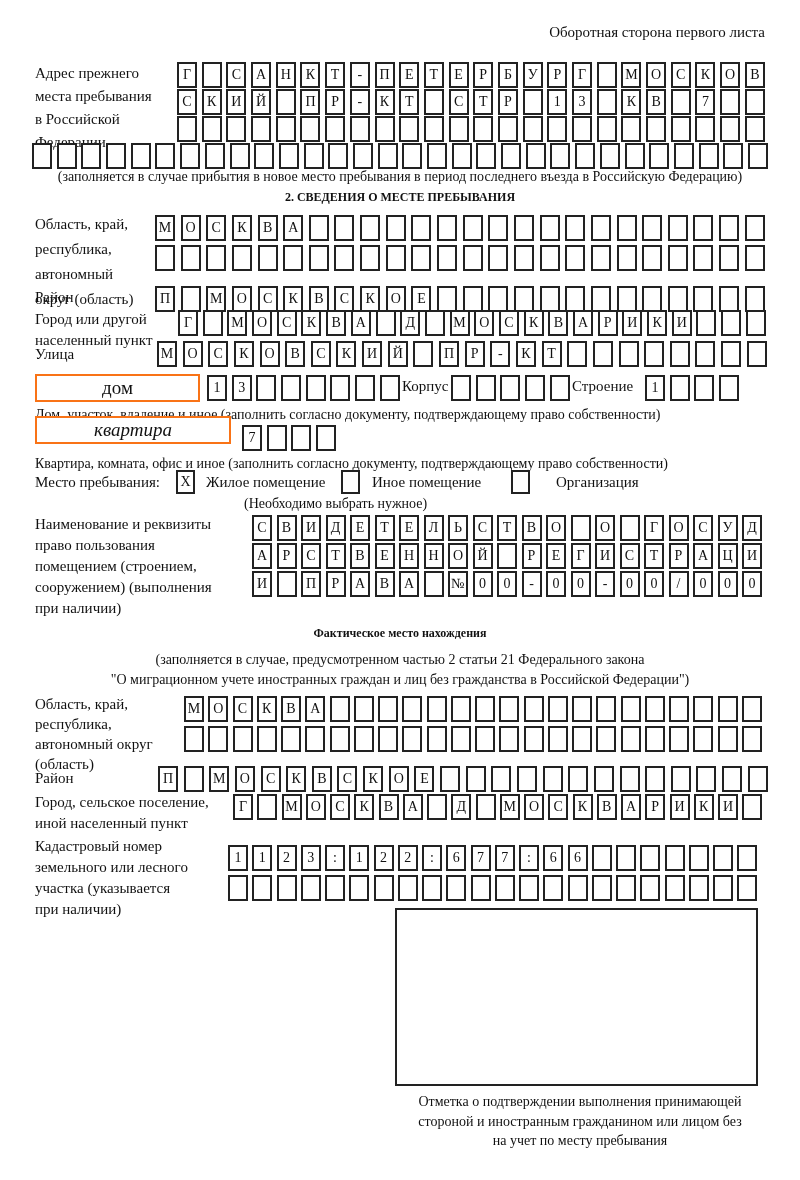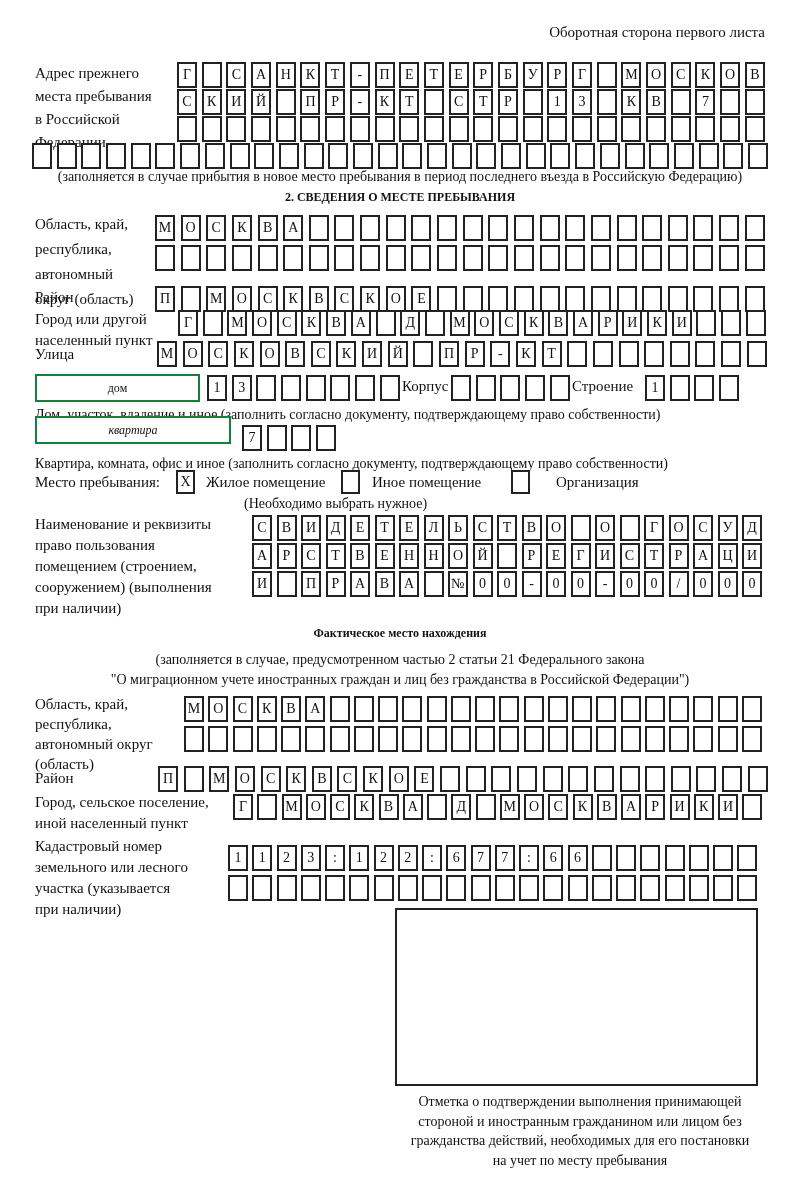--- a/index.html
+++ b/index.html
@@ -16,22 +16,22 @@
     width:20px;height:26px;border:2px solid #222;box-sizing:border-box;
     display:flex;align-items:center;justify-content:center;
     font-size:14px;line-height:1;background:#fff;flex:none;
   }
   .checkbox{
     width:19px;height:24px;border:2px solid #222;box-sizing:border-box;
     display:inline-flex;align-items:center;justify-content:center;
     font-size:14px;background:#fff;
   }
   .widebox{
-    border:2px solid #15803d;box-sizing:border-box;height:28px;
-    display:flex;align-items:center;justify-content:center;font-size:12px;background:#fff;
+    border:2px solid #f97316;box-sizing:border-box;height:28px;
+    display:flex;align-items:center;justify-content:center;font-size:19px;background:#fff;
   }
   .heading{font-weight:bold;font-size:12px;text-align:center;width:100%;}
   .centered{text-align:center;width:100%;}
   .stamp{border:2px solid #222;box-sizing:border-box;background:#fff;}
 </style>
 </head>
 <body>
 
 <div class="abs lbl" style="left:0;right:35px;top:24px;text-align:right;padding-left:20px;">Оборотная сторона первого листа</div>
 
@@ -602,15 +602,14 @@
     <span class="cbox"></span>
     <span class="cbox"></span>
     <span class="cbox"></span>
     <span class="cbox"></span>
   </div>
 
 <div class="stamp abs" style="left:395px;top:908px;width:363px;height:178px;"></div>
 <div class="abs note" style="left:390px;top:1092px;width:380px;line-height:19.5px;text-align:center;white-space:normal;">
     <div>Отметка о подтверждении выполнения принимающей</div>
     <div>стороной и иностранным гражданином или лицом без</div>
-    <div>гражданства действий, необходимых для его постановки</div>
     <div>на учет по месту пребывания</div>
   </div>
 
 </body></html>

